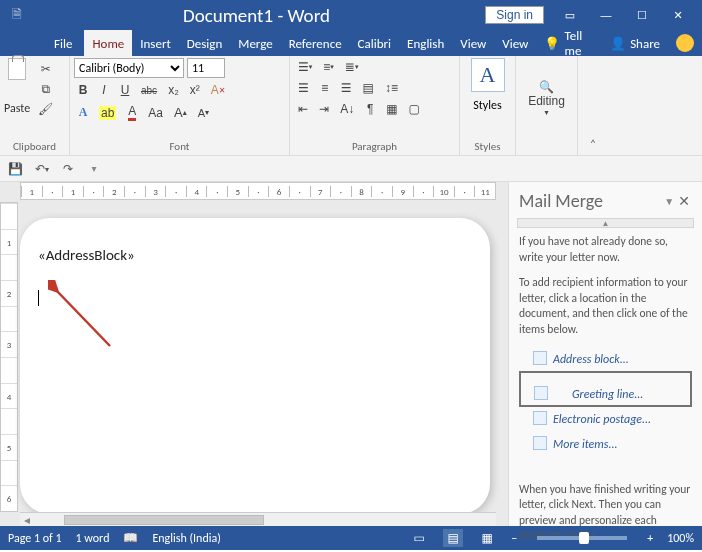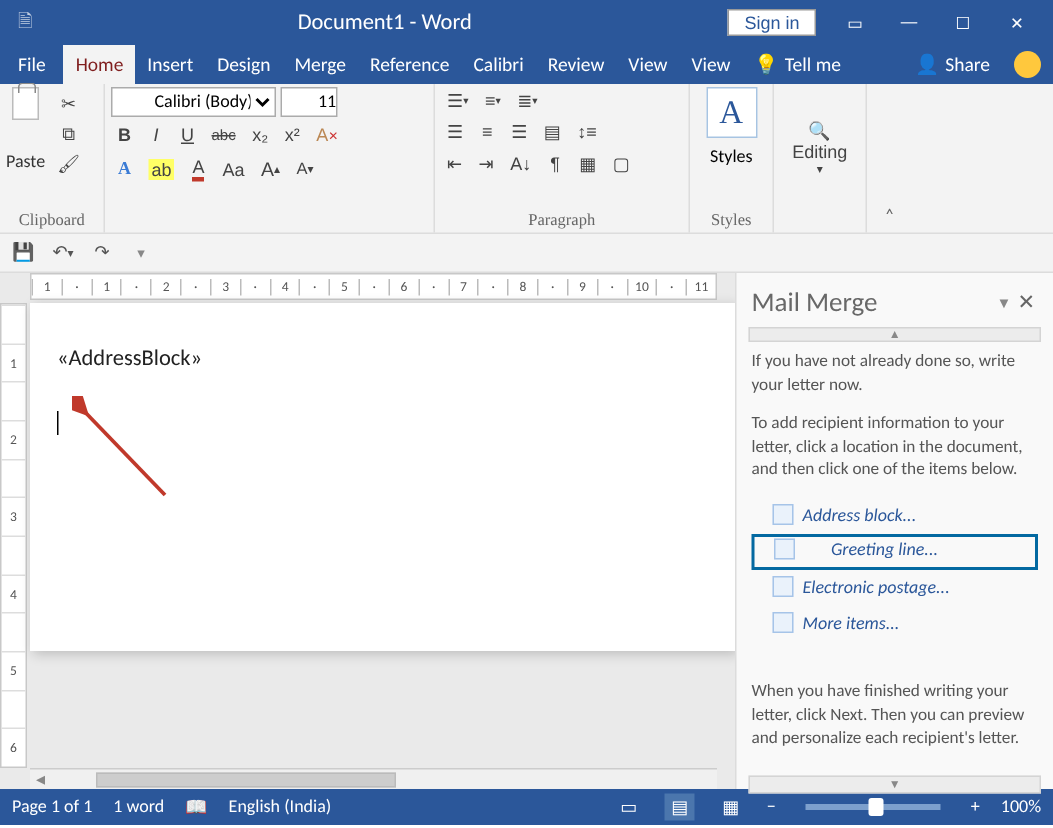--- a/index.html
+++ b/index.html
@@ -1,67 +1,67 @@
 <!DOCTYPE html>
 <html><head>
 <meta charset="utf-8">
 <style>
   * { box-sizing: border-box; margin: 0; padding: 0; }
   body { font-family: "Segoe UI", Calibri, sans-serif; font-size: 12px; width: 702px; height: 552px; overflow: hidden; background: #fff; position: relative; }
   .titlebar { background: #2b579a; color: #fff; height: 30px; display: flex; align-items: center; padding: 0 6px; }
   .titlebar .spacer { flex: 1; }
-  .titlebar .title { text-align: center; flex: 0 0 auto; padding: 0 10px; font-size: 15px; }
+  .titlebar .title { text-align: center; flex: 0 0 auto; padding: 0 10px; font-size: 19px; }
   .titlebar .signin { background: #fff; color: #2b579a; border: 1px solid #999; font-size: 12px; padding: 1px 10px; margin-right: 8px; }
   .winbtn { width: 36px; height: 30px; display: flex; align-items: center; justify-content: center; color: #fff; font-size: 11px; font-family: "Segoe MDL2 Assets", sans-serif; }
-  .menubar { background: #2b579a; color: #fff; display: flex; height: 26px; align-items: stretch; font-size: 13px; }
+  .menubar { background: #2b579a; color: #fff; display: flex; height: 26px; align-items: stretch; font-size: 13px; padding-left: 42px; }
   .menubar .tab { padding: 4px 8px; display: flex; align-items: center; cursor: default; }
   .menubar .tab.active { background: #f3f3f3; color: #7f1d1d; }
   .menubar .tab.filetab { padding-left: 12px; padding-right: 12px; }
   .menubar .grow { flex: 1; }
   .menubar .rightitem { display: flex; align-items: center; padding: 0 8px; gap: 4px; color: #fff; }
   .smiley { width: 18px; height: 18px; background: #ffc83d; border-radius: 50%; position: relative; }
   .ribbon { background: #f3f3f3; border-bottom: 1px solid #dcdcdc; height: 100px; display: flex; }
   .group { border-right: 1px solid #dcdcdc; display: flex; flex-direction: column; padding: 2px 4px 0 4px; }
   .group-body { flex: 1; display: flex; align-items: flex-start; gap: 4px; }
-  .group-label { text-align: center; font-size: 11px; color: #666; padding: 2px 0; white-space: nowrap; font-family: Liberation Serif, serif; }
+  .group-label { text-align: center; font-size: 11px; color: #666; padding: 2px 0; white-space: nowrap; }
   .vbox { display: flex; flex-direction: column; gap: 2px; }
   .hbox { display: flex; gap: 3px; align-items: center; }
   .btn { border: 1px solid transparent; background: transparent; padding: 1px 3px; min-width: 18px; min-height: 18px; display: flex; align-items: center; justify-content: center; font-size: 12px; color: #444; }
   .clip { width: 18px; height: 22px; border: 1px solid #bbb; background: #fff; position: relative; }
   .clip::after { content: ""; position: absolute; top: -4px; left: 3px; width: 10px; height: 6px; border: 1px solid #888; border-bottom: none; border-radius: 3px 3px 0 0; }
   .paste-lbl { font-size: 12px; color: #333; margin-top: 19px; }
-  .fontrow select, .fontrow .numbox { font-family: inherit; font-size: 12px; height: 20px; border: 1px solid #ababab; background: #fff; padding-left: 24px; }
+  .fontrow select, .fontrow .numbox { font-family: inherit; font-size: 12px; height: 20px; border: 1px solid #ababab; background: #fff; }
   .fontname { width: 110px; }
   .numbox { width: 38px; display: flex; align-items: center; padding: 0 4px; }
   .qat { background: #f3f3f3; height: 26px; display: flex; align-items: center; gap: 10px; padding-left: 8px; border-bottom: 1px solid #dcdcdc; }
   .qicon { width: 16px; height: 16px; display:flex; align-items:center; justify-content:center; color:#555;}
   .workarea { display: flex; height: 344px; }
   .docpane { flex: 1; background: #eaeaea; position: relative; overflow: hidden; }
   .hruler { position: absolute; top: 0; left: 20px; right: 12px; height: 18px; background: #fff; border: 1px solid #c8c8c8; font-size: 9px; color: #555; display:flex; align-items:center; overflow:hidden;}
   .hruler span { flex: 1; text-align:center; border-left: 1px solid #bbb; }
   .vruler { position: absolute; left: 0; top: 20px; bottom: 14px; width: 18px; background: #fff; border: 1px solid #c8c8c8; font-size: 9px; color:#555; display:flex; flex-direction:column;}
   .vruler span { flex:1; display:flex; align-items:center; justify-content:center; border-top:1px solid #ddd;}
-  .page { position: absolute; left: 20px; top: 20px; width: 470px; height: 232px; background: #fff; box-shadow: 2px 2px 8px rgba(0,0,0,.2); padding: 28px 18px; font-family: Calibri, sans-serif; font-size: 15px; color: #222; }
+  .page { position: absolute; left: 20px; top: 36px; width: 470px; height: 296px; background: #fff; box-shadow: 2px 2px 8px rgba(0,0,0,.2); padding: 28px 18px; font-family: Calibri, sans-serif; font-size: 15px; color: #222; border-radius: 30px; }
   .page .field { margin-bottom: 24px; }
   .caret { display: inline-block; width: 1px; height: 16px; background: #000; vertical-align: text-bottom; animation: blink 1s step-end infinite; }
   @keyframes blink { 50% { opacity: 0; } }
   .arrow-annot { position: absolute; left: 28px; top: 62px; pointer-events: none; }
   .hscroll { position: absolute; left: 20px; right: 12px; bottom: 0; height: 14px; background: #f0f0f0; border-top: 1px solid #ccc; display:flex; align-items:center; }
   .hscroll .thumb { width: 200px; height: 10px; background: #cdcdcd; margin-left: 30px; border: 1px solid #bbb; }
-  .taskpane { width: 212px; background: #f9f9f9; border-left: 1px solid #dcdcdc; display: flex; flex-direction: column; }
+  .taskpane { width: 194px; background: #f9f9f9; border-left: 1px solid #dcdcdc; display: flex; flex-direction: column; }
   .taskpane-head { display: flex; align-items: center; padding: 8px 8px 6px 10px; color: #686868; }
   .taskpane-head .ttl { font-size: 18px; flex: 1; }
   .taskpane-head .drop { font-size: 10px; margin-left: 4px; color: #888; }
   .taskpane-head .close { font-size: 14px; color: #666; padding: 0 4px; }
   .tp-scroll-top { height: 10px; background: #ececec; margin: 0 8px 6px 8px; border: 1px solid #d4d4d4; display:flex; align-items:center; justify-content:center; font-size:8px; color:#888;}
   .tp-body { padding: 0 10px; font-size: 11.5px; color: #555; line-height: 1.35; }
   .tp-body p { margin-bottom: 10px; }
   .linkitem { display: flex; align-items: flex-start; gap: 6px; padding: 4px 2px 4px 14px; color: #2b579a; font-size: 12px; font-style: italic; }
   .linkitem .licon { width: 14px; height: 14px; border: 1px solid #a6c4e8; background: #eaf2fb; position:relative;}
-  .linkitem.highlight { border: 2px solid #0369a1; padding: 1px 1px 3px 13px; gap: 24px; }
+  .linkitem.highlight { border: 2px solid #737373; padding: 13px 1px 3px 13px; gap: 24px; }
   .statusbar { height: 24px; background: #2b579a; color: #fff; display: flex; align-items: center; font-size: 12px; padding: 0 8px; gap: 14px; }
   .statusbar .grow { flex:1; }
   .statusbar .viewbtn { width:20px; height:18px; display:flex;align-items:center;justify-content:center; }
   .slider { width: 90px; height: 4px; background: #7da0cd; position: relative; margin: 0 6px; }
   .slider::after { content:""; position:absolute; left:42px; top:-4px; width:10px; height:12px; background:#fff; border-radius:2px;}
   .ribbon-tail { width: 30px; display:flex; align-items:flex-end; justify-content:center; padding-bottom:4px; color:#666;}
   .bigA { width: 34px; height: 34px; border: 1px solid #a7c4e2; display:flex; align-items:center; justify-content:center; font-size: 22px; font-family: Georgia, serif; color:#2b579a; background:#fff;}
   .stylesgrp, .editinggrp { align-items:center; }
   .tp-scroll-bottom { height: 12px; background: #ececec; margin: 6px 8px 4px 8px; border: 1px solid #d4d4d4; display:flex; align-items:center; justify-content:center; font-size:8px; color:#888; }
 </style>
@@ -81,21 +81,21 @@
 </div>
 
 <div class="menubar">
   <div class="tab filetab">File</div>
   <div class="tab active">Home</div>
   <div class="tab">Insert</div>
   <div class="tab">Design</div>
   <div class="tab">Merge</div>
   <div class="tab">Reference</div>
   <div class="tab">Calibri</div>
-  <div class="tab">Review</div>
+  <div class="tab">English</div>
   <div class="tab">View</div>
   <div class="tab">View</div>
   <div class="tab">
       <span style="margin-right:4px;">💡</span>
       <span>Tell me</span>
     </div>
   <div class="grow"></div>
   <div class="rightitem">
       <span>👤</span>
       <span>Share</span>
@@ -145,20 +145,21 @@
             <span style="background:#ffff66;padding:0 2px;">ab</span>
           </button>
         <button class="btn">
             <span style="border-bottom:3px solid #c0392b;">A</span>
           </button>
         <button class="btn">Aa</button>
         <button class="btn" style="font-size:13px;">A<span style="font-size:8px;">▴</span></button>
         <button class="btn" style="font-size:11px;">A<span style="font-size:8px;">▾</span></button>
       </div>
     </div>
+    <div class="group-label">Font</div>
   </div>
 
   <div class="group" style="width:170px;">
     <div class="group-body vbox" style="gap:3px;width:100%;">
       <div class="hbox">
         <button class="btn">☰<span style="font-size:7px;">▾</span></button>
         <button class="btn">≡<span style="font-size:7px;">▾</span></button>
         <button class="btn">≣<span style="font-size:7px;">▾</span></button>
       </div>
       <div class="hbox">

